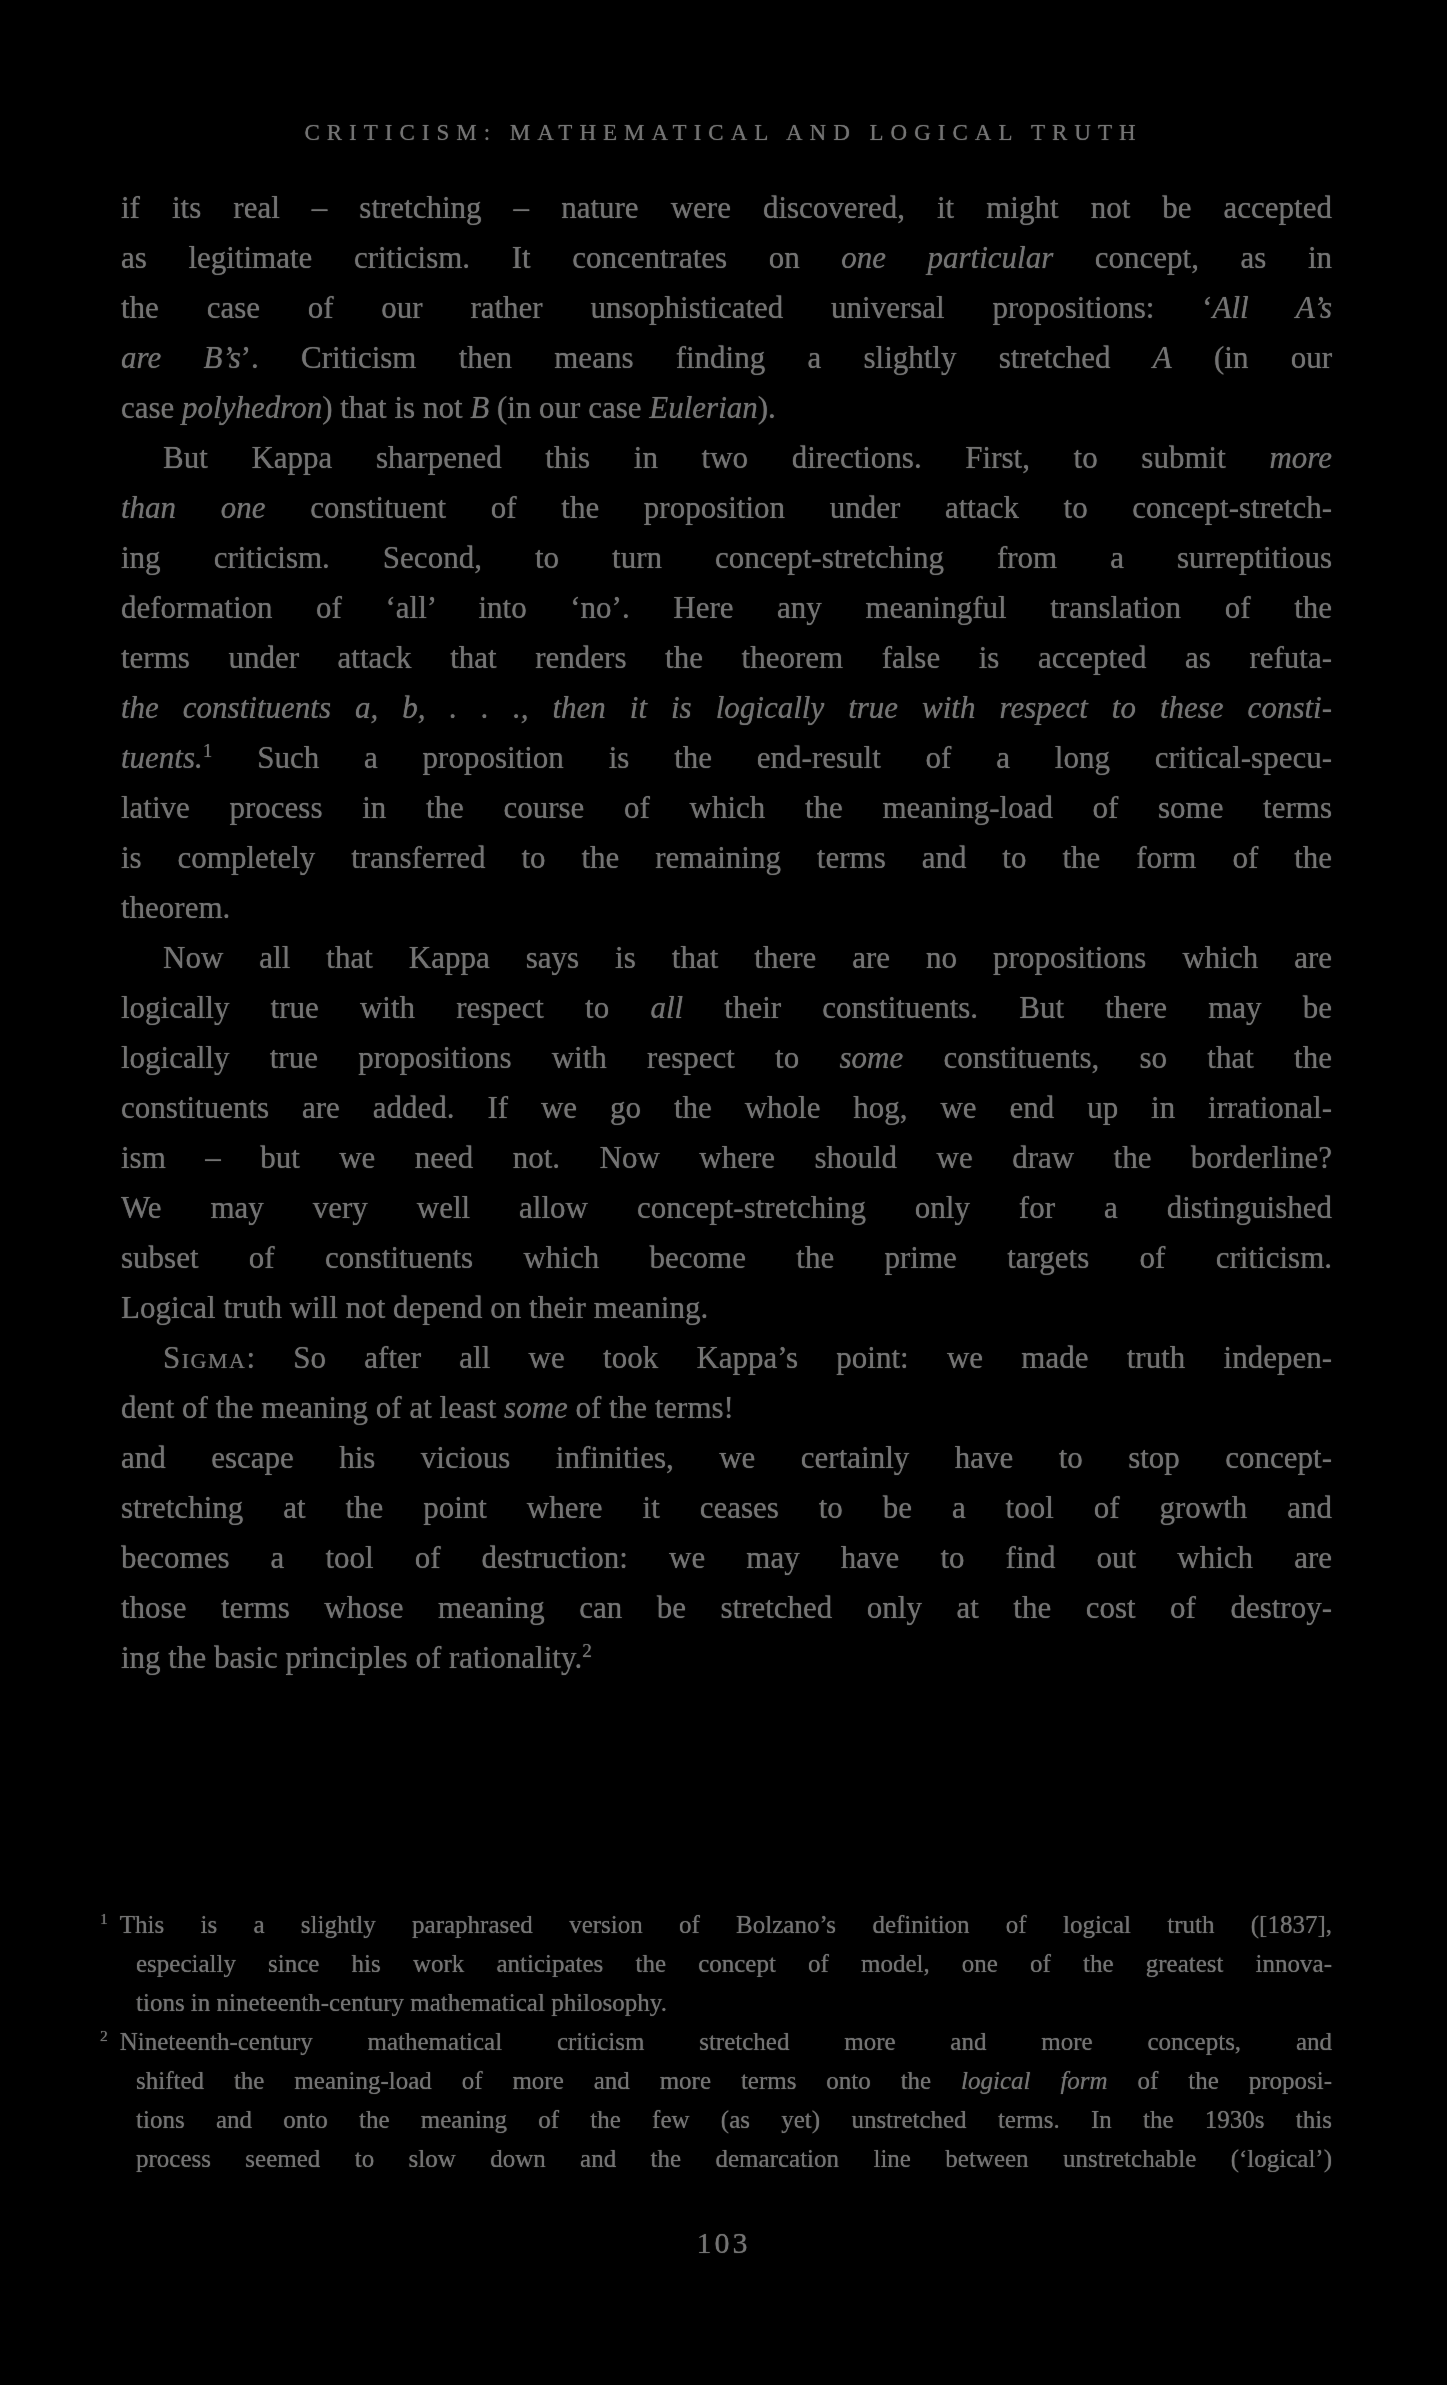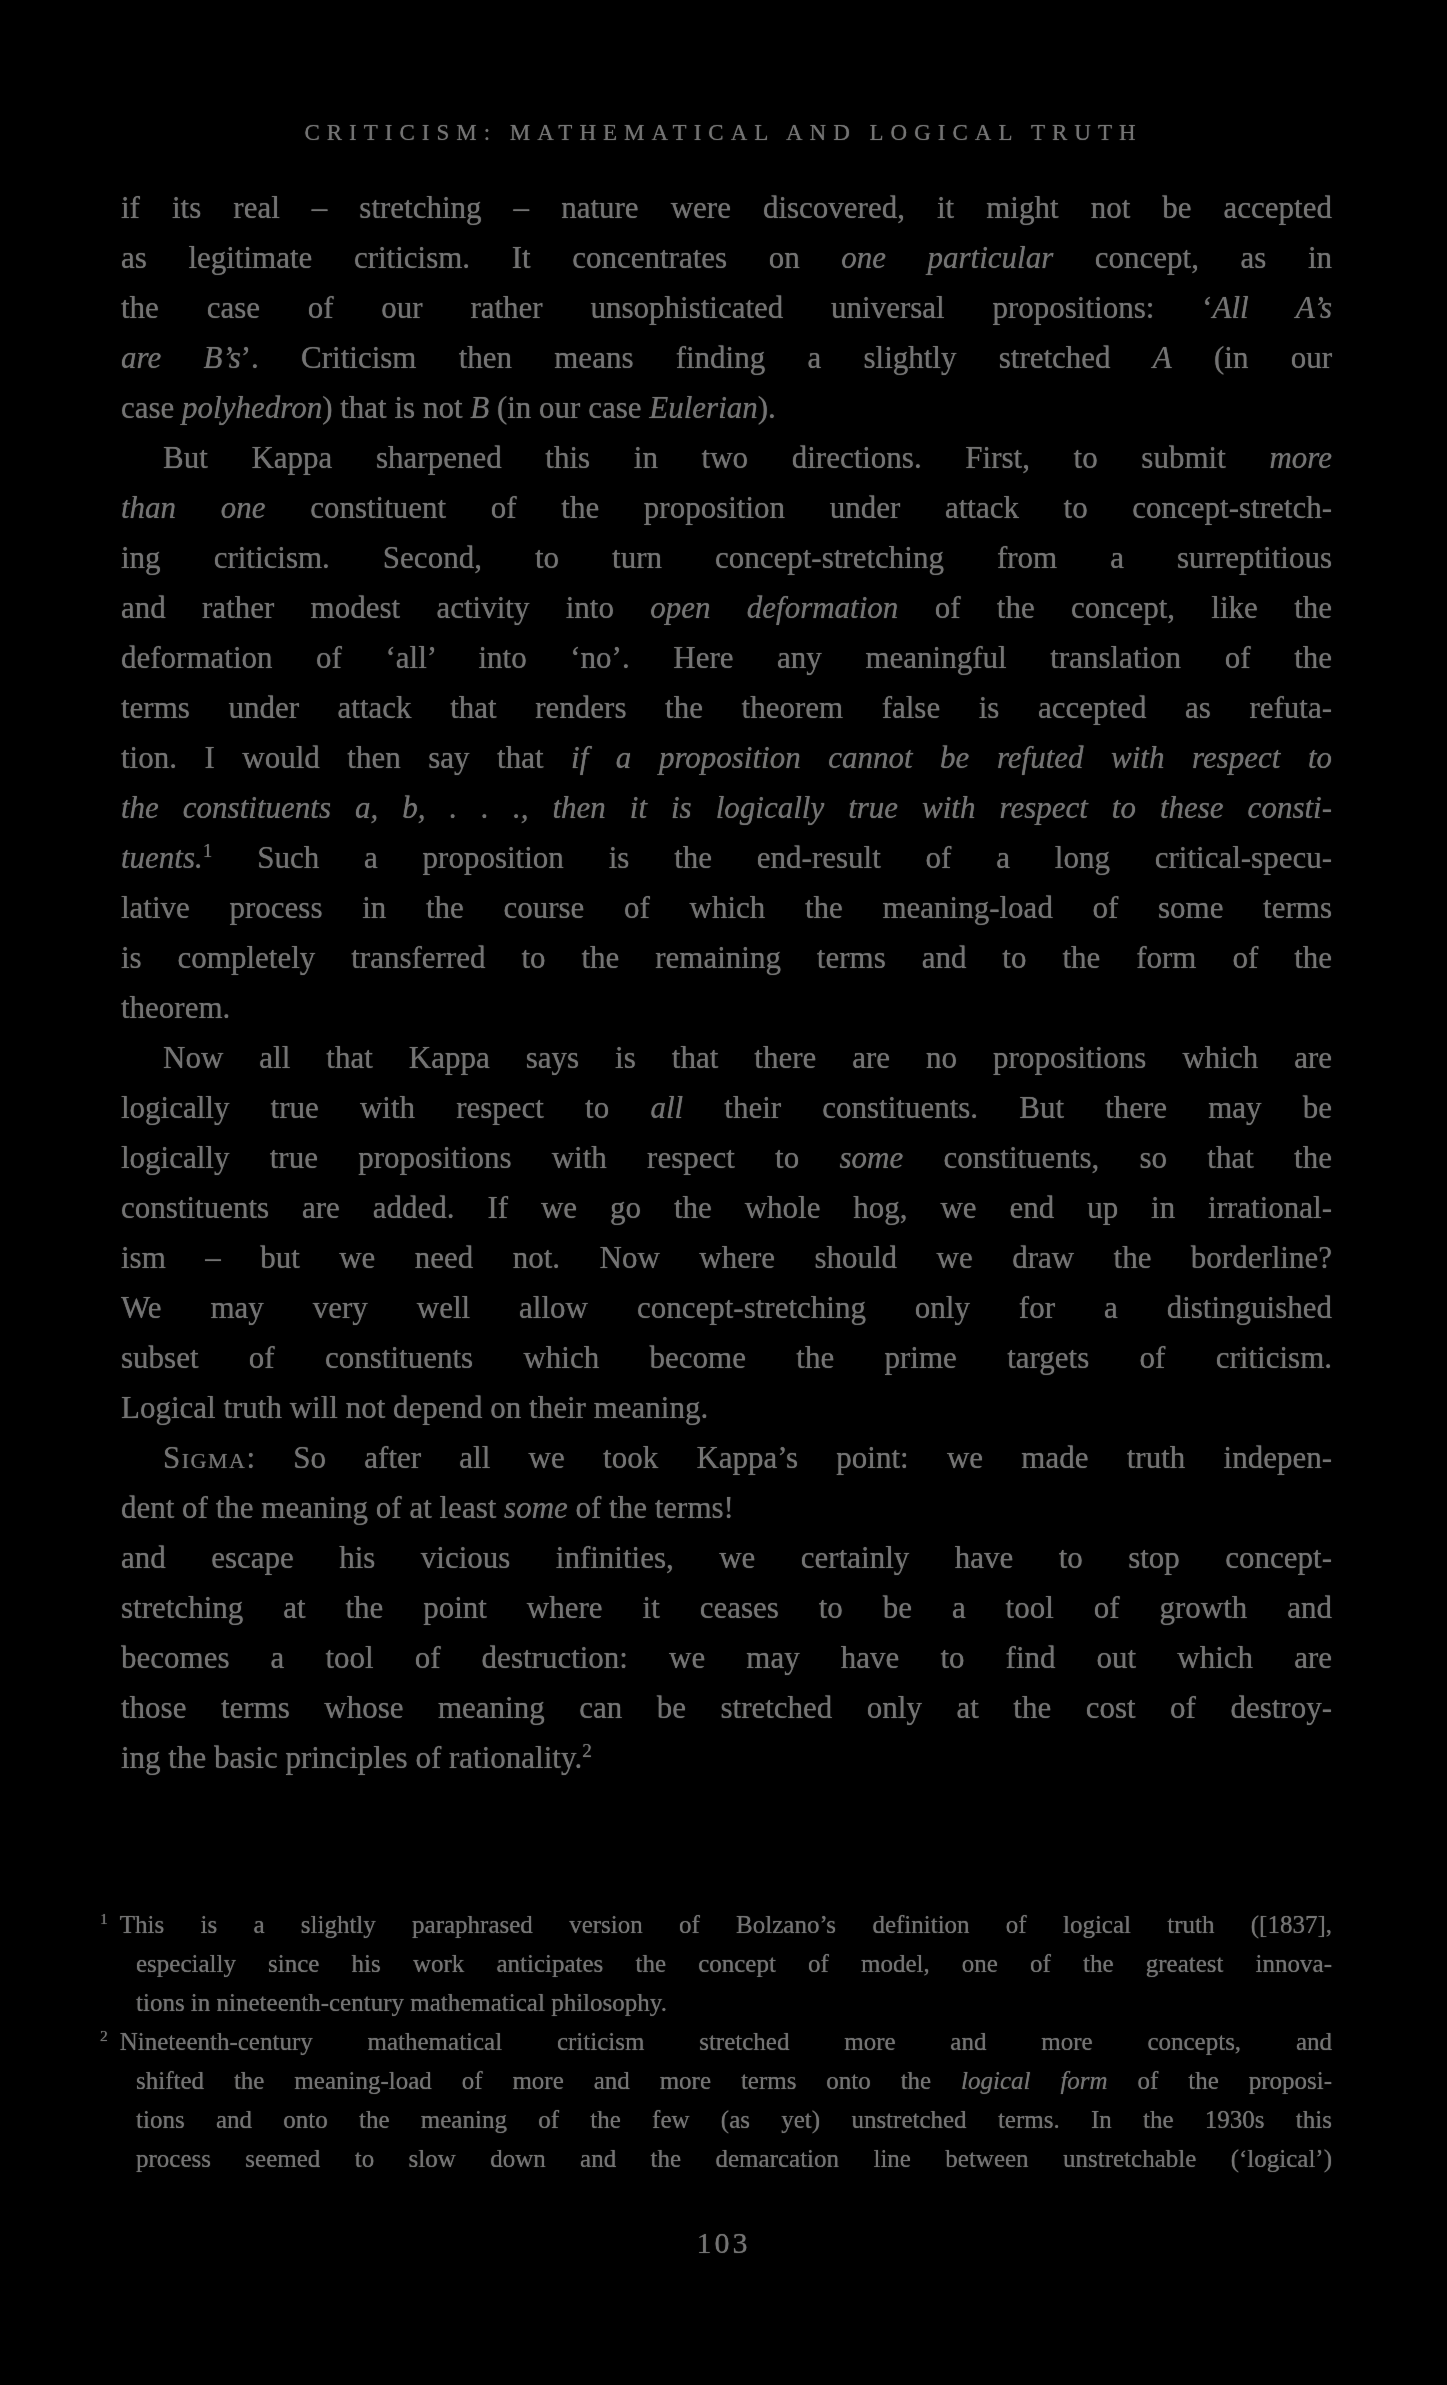--- a/index.html
+++ b/index.html
@@ -49,24 +49,22 @@
 
   <div class="body-block" id="body-block">
       <div class="line"><span>if its real – stretching – nature were discovered, it might not be accepted</span></div>
       <div class="line"><span>as legitimate criticism. It concentrates on </span><span class="i">one particular</span><span> concept, as in</span></div>
       <div class="line"><span>the case of our rather unsophisticated universal propositions: ‘</span><span class="i">All A’s</span></div>
       <div class="line"><span class="i">are B’s</span><span>’. Criticism then means finding a slightly stretched </span><span class="i">A</span><span> (in our</span></div>
       <div class="line end"><span>case </span><span class="i">polyhedron</span><span>) that is not </span><span class="i">B</span><span> (in our case </span><span class="i">Eulerian</span><span>).</span></div>
       <div class="line ind"><span>But Kappa sharpened this in two directions. First, to submit </span><span class="i">more</span></div>
       <div class="line"><span class="i">than one</span><span> constituent of the proposition under attack to concept-stretch-</span></div>
       <div class="line"><span>ing criticism. Second, to turn concept-stretching from a surreptitious</span></div>
-      <div class="line"><span>and rather modest activity into </span><span class="i">open deformation</span><span> of the concept, like the</span></div>
       <div class="line"><span>deformation of ‘all’ into ‘no’. Here any meaningful translation of the</span></div>
       <div class="line"><span>terms under attack that renders the theorem false is accepted as refuta-</span></div>
-      <div class="line"><span>tion. I would then say that </span><span class="i">if a proposition cannot be refuted with respect to</span></div>
       <div class="line"><span class="i">the constituents a, b, . . ., then it is logically true with respect to these consti-</span></div>
       <div class="line"><span class="i">tuents.</span><span class="sup">1</span><span> Such a proposition is the end-result of a long critical-specu-</span></div>
       <div class="line"><span>lative process in the course of which the meaning-load of some terms</span></div>
       <div class="line"><span>is completely transferred to the remaining terms and to the form of the</span></div>
       <div class="line end"><span>theorem.</span></div>
       <div class="line ind"><span>Now all that Kappa says is that there are no propositions which are</span></div>
       <div class="line"><span>logically true with respect to </span><span class="i">all</span><span> their constituents. But there may be</span></div>
       <div class="line"><span>logically true propositions with respect to </span><span class="i">some</span><span> constituents, so that the</span></div>
       <div class="line"><span>constituents are added. If we go the whole hog, we end up in irrational-</span></div>
       <div class="line"><span>ism – but we need not. Now where should we draw the borderline?</span></div>

